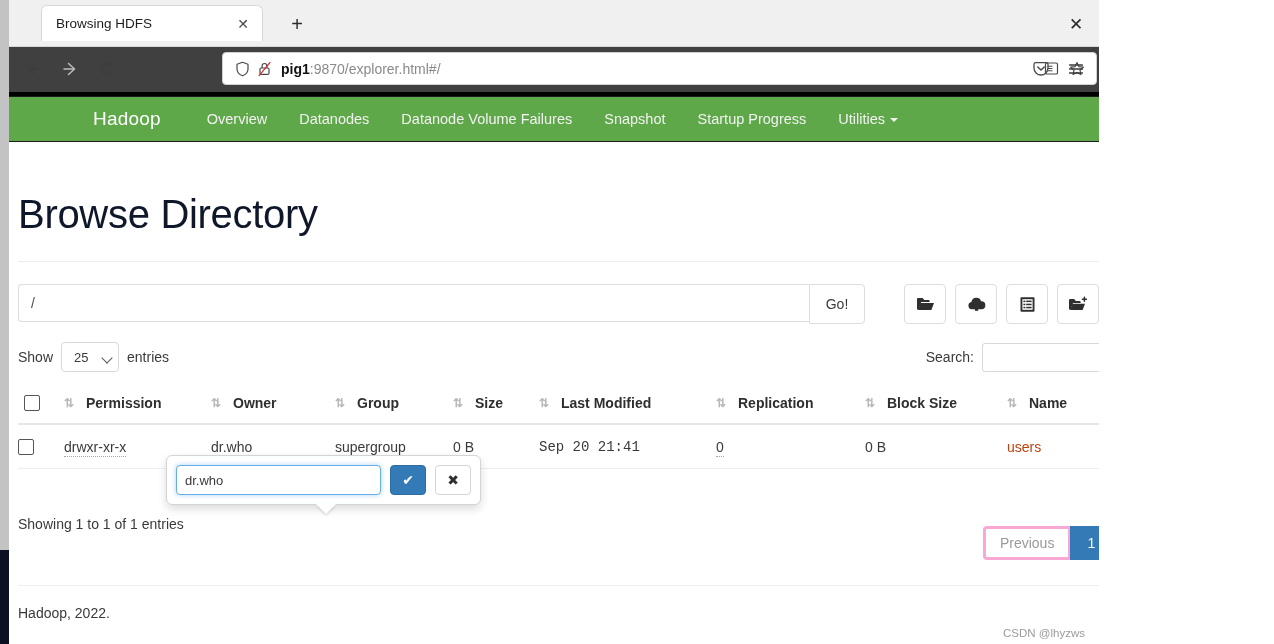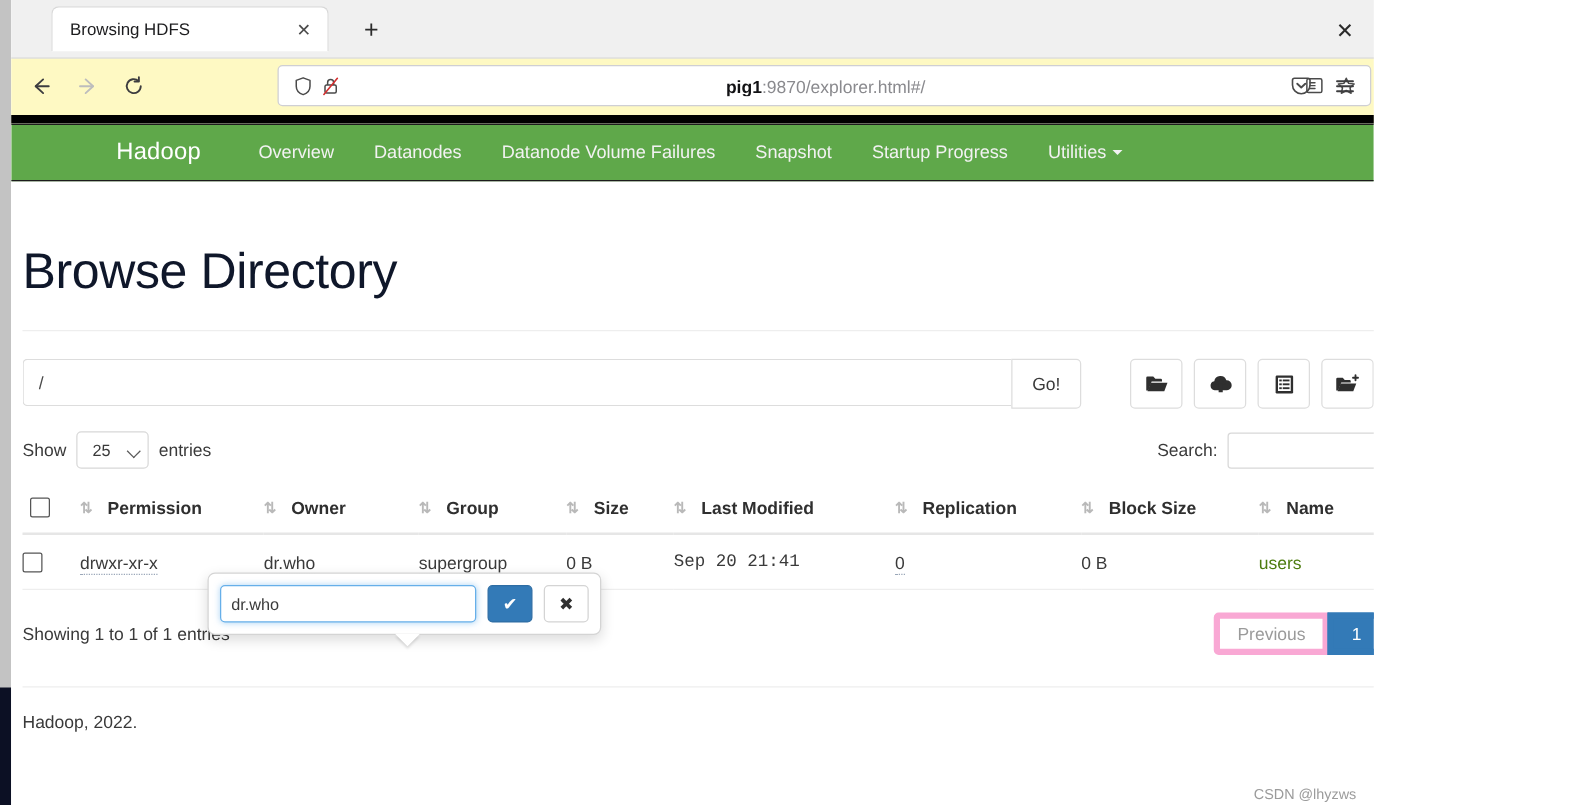--- a/index.html
+++ b/index.html
@@ -95,23 +95,22 @@
     width: 30px; height: 28px;
     display: flex; align-items: center; justify-content: center;
     color: #2b2b2b;
     font-size: 17px;
     line-height: 1;
   }
 
   .navbar-chrome {
     position: relative;
     height: 45px;
-    background: #fef9c3;
-    border-bottom: 7px solid #000000;
-    text-align: center;
+    background: #404040;
+    border-bottom: 4px solid #000000;
   }
   .nav-btn {
     position: absolute;
     top: 6px;
     width: 32px; height: 32px;
     display: flex; align-items: center; justify-content: center;
     border-radius: 4px;
     color: #3d3d3f;
   }
   .nav-back { left: 8px; }
@@ -356,21 +355,21 @@
     border: 1.6px solid #555555;
     border-radius: 2px;
     background: #ffffff;
     vertical-align: middle;
   }
   .editable {
     border-bottom: 1px dotted #9aa7b8;
     padding-bottom: 1px;
   }
   .namelink {
-    color: #4d7c0f;
+    color: #c2410c;
   }
   .trash {
     color: #2f2f2f;
   }
   td.c-check   { width: 40px; padding-left: 6px; }
   td.c-perm    { width: 147px; }
   td.c-owner   { width: 124px; }
   td.c-group   { width: 118px; }
   td.c-size    { width: 86px; }
   td.c-mod     { width: 177px; font-family: Liberation Mono, monospace; }
@@ -389,27 +388,28 @@
     font-size: 14px;
     color: #3a3a3a;
   }
   .pagination {
     display: flex;
   }
   .page-btn {
     height: 34px;
     min-width: 34px;
     padding: 0 14px;
-    border: 5px solid #f9a8d4;
+    border: 3px solid #f9a8d4;
     background: #ffffff;
     color: #337ab7;
     font-size: 14px;
     display: flex; align-items: center; justify-content: center;
     margin-left: -1px;
     box-sizing: border-box;
+    margin-top: 39px;
   }
   .page-btn:first-child { border-radius: 4px 0 0 4px; margin-left: 0; color: #9a9a9a; }
   .page-btn:last-child  { border-radius: 0 4px 4px 0; color: #555555; }
   .page-btn.active {
     background: #337ab7;
     border-color: #337ab7;
     color: #ffffff;
   }
 
   .footer-rule {

